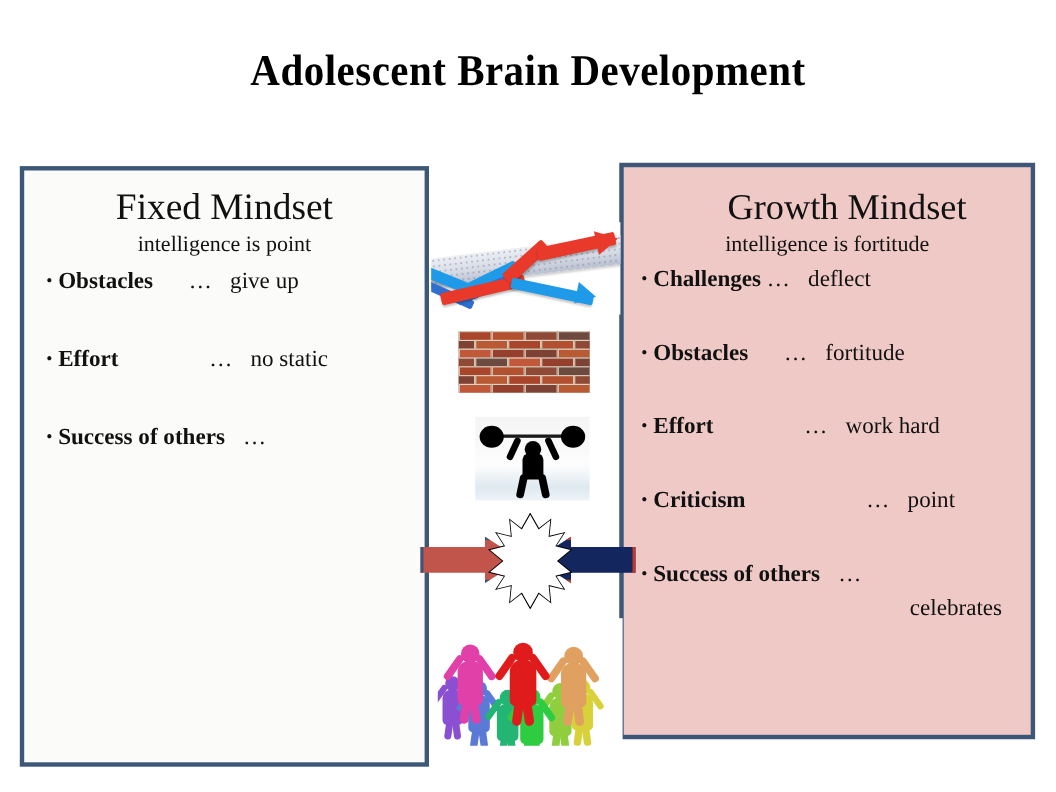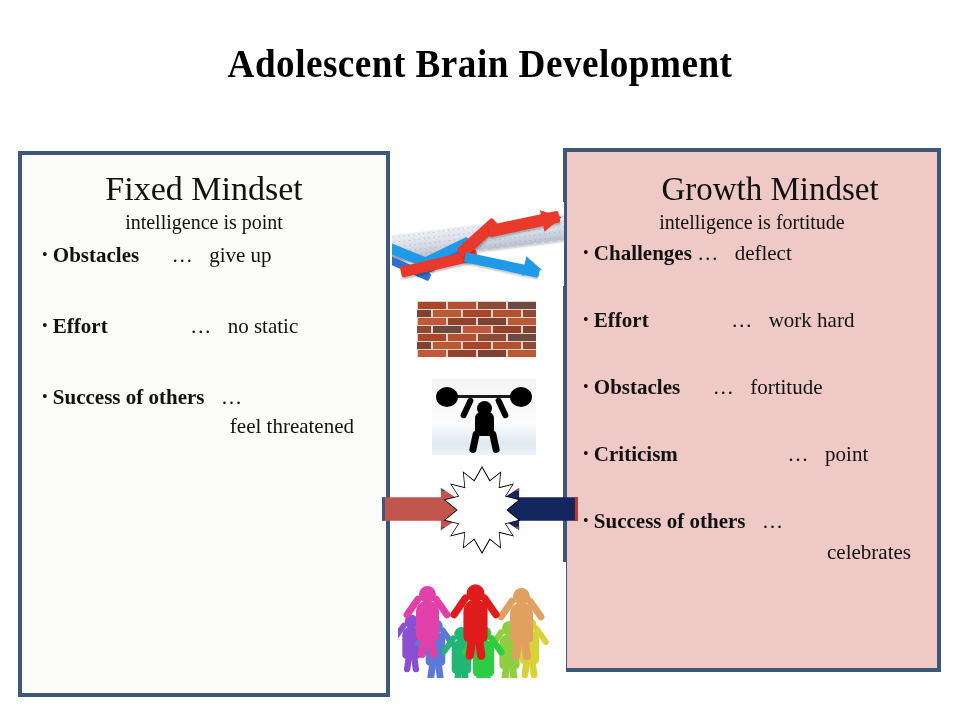--- a/index.html
+++ b/index.html
@@ -256,21 +256,20 @@
           <span class="sp-s"></span>
           <span class="b-val">no static</span>
         </li>
 
 
         <li class="b-row r5">
           <span class="b-dot">•</span>
           <span class="b-label">Success of others</span>
           <span class="sp-s"></span>
           <span class="b-val">…</span>
-          <span class="b-cont">feel threatened</span>
         </li>
 
       </ul>
     </div>
   </div>
 
   <div class="panel panel-right">
     <div class="panel-inner">
       <div class="mindset-head">Growth Mindset</div>
       <div class="mindset-sub">intelligence is fortitude</div>
@@ -278,36 +277,36 @@
       <ul class="bullets">
 
         <li class="b-row r1">
           <span class="b-dot">•</span>
           <span class="b-label">Challenges</span>
           <span class="b-val">…</span>
           <span class="sp-s"></span>
           <span class="b-val">deflect</span>
         </li>
 
+        <li class="b-row r2">
+          <span class="b-dot">•</span>
+          <span class="b-label">Obstacles</span>
+          <span class="sp-m"></span>
+          <span class="b-val">…</span>
+          <span class="sp-s"></span>
+          <span class="b-val">fortitude</span>
+        </li>
+
         <li class="b-row r3">
           <span class="b-dot">•</span>
           <span class="b-label">Effort</span>
           <span class="sp-xl"></span>
           <span class="b-val">…</span>
           <span class="sp-s"></span>
           <span class="b-val">work hard</span>
-        </li>
-
-        <li class="b-row r2">
-          <span class="b-dot">•</span>
-          <span class="b-label">Obstacles</span>
-          <span class="sp-m"></span>
-          <span class="b-val">…</span>
-          <span class="sp-s"></span>
-          <span class="b-val">fortitude</span>
         </li>
 
         <li class="b-row r4">
           <span class="b-dot">•</span>
           <span class="b-label">Criticism</span>
           <span class="sp-xl"></span>
           <span class="sp-m"></span>
           <span class="b-val">…</span>
           <span class="sp-s"></span>
           <span class="b-val">point</span>

